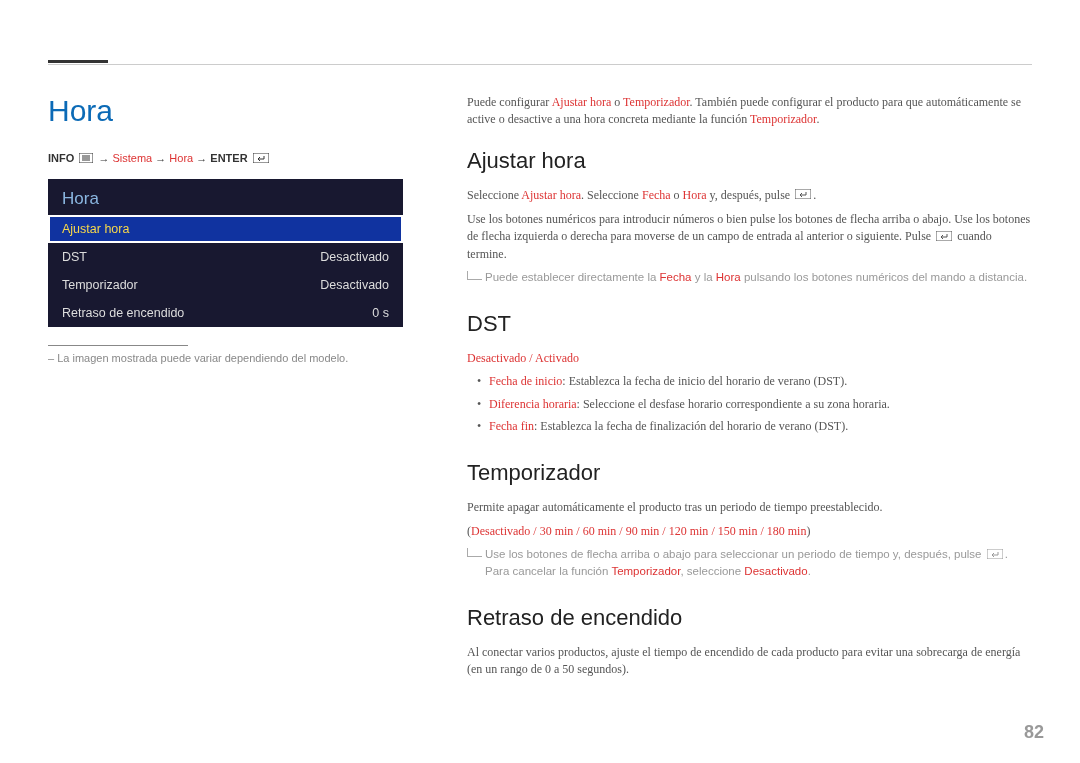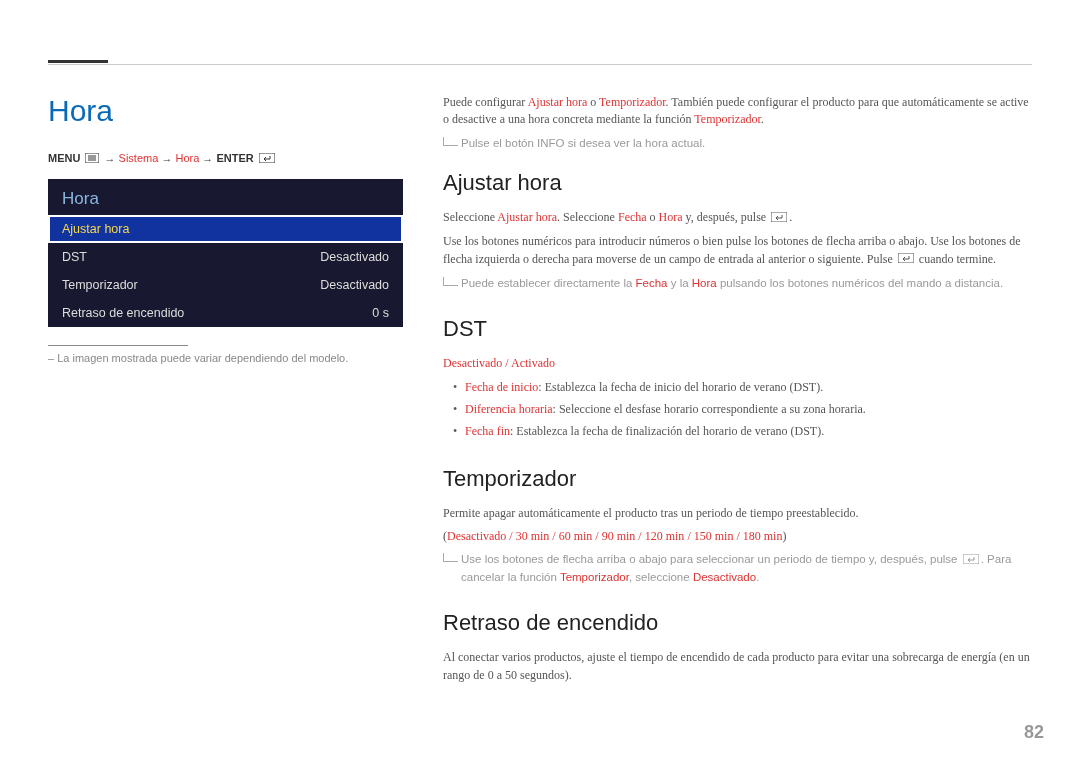--- a/index.html
+++ b/index.html
@@ -24,21 +24,21 @@
     position: absolute;
     top: 64px;
     left: 48px;
     right: 48px;
     height: 1px;
     background: #ccc;
   }
   .content {
     display: flex;
     padding-top: 46px;
-    gap: 40px;
+    gap: 64px;
   }
   .left-col {
     width: 355px;
     flex-shrink: 0;
   }
   .right-col {
     flex: 1;
     font-size: 12px;
     line-height: 1.45;
     color: #555;
@@ -142,21 +142,21 @@
 <body>
 
 <div class="top-bar"></div>
 <div class="top-rule"></div>
 
 <div class="content">
   <div class="left-col">
     <h1 class="page-title">Hora</h1>
 
     <div class="breadcrumb">
-      <span>MENU</span>
+      <span>INFO</span>
       <span class="inline-icon">
         <svg width="14" height="10" viewBox="0 0 14 10">
             <rect x="0" y="0" width="14" height="10" fill="none" stroke="#333" stroke-width="1"></rect>
             <line x1="3" y1="3" x2="11" y2="3" stroke="#333"></line>
             <line x1="3" y1="5" x2="11" y2="5" stroke="#333"></line>
             <line x1="3" y1="7" x2="11" y2="7" stroke="#333"></line>
           </svg>
       </span>
       <span>→</span>
       <span class="red">Sistema</span>
@@ -193,21 +193,20 @@
     </div>
 
     <div class="caption-rule"></div>
     <div class="caption">– <span>La imagen mostrada puede variar dependiendo del modelo.</span></div>
   </div>
 
   <div class="right-col">
     <p>
       <span>Puede configurar </span><span class="red">Ajustar hora</span><span> o </span><span class="red">Temporizador</span><span>. También puede configurar el producto para que automáticamente se active o desactive a una hora concreta mediante la función </span><span class="red">Temporizador</span><span>.</span>
     </p>
-    <div class="note"><span>Pulse el botón INFO si desea ver la hora actual.</span></div>
 
     <h2 class="section-h first">Ajustar hora</h2>
     <p>
       <span>Seleccione </span><span class="red">Ajustar hora</span><span>. Seleccione </span><span class="red">Fecha</span><span> o </span><span class="red">Hora</span><span> y, después, pulse </span>
       <span class="inline-icon"><svg width="16" height="10" viewBox="0 0 16 10">
             <rect x="0" y="0" width="16" height="10" fill="none" stroke="#555" stroke-width="1"></rect>
             <path d="M11 3 L11 6 L5 6 M5 6 L7 4 M5 6 L7 8" fill="none" stroke="#555" stroke-width="1"></path>
           </svg></span><span>.</span>
     </p>
     <p>

